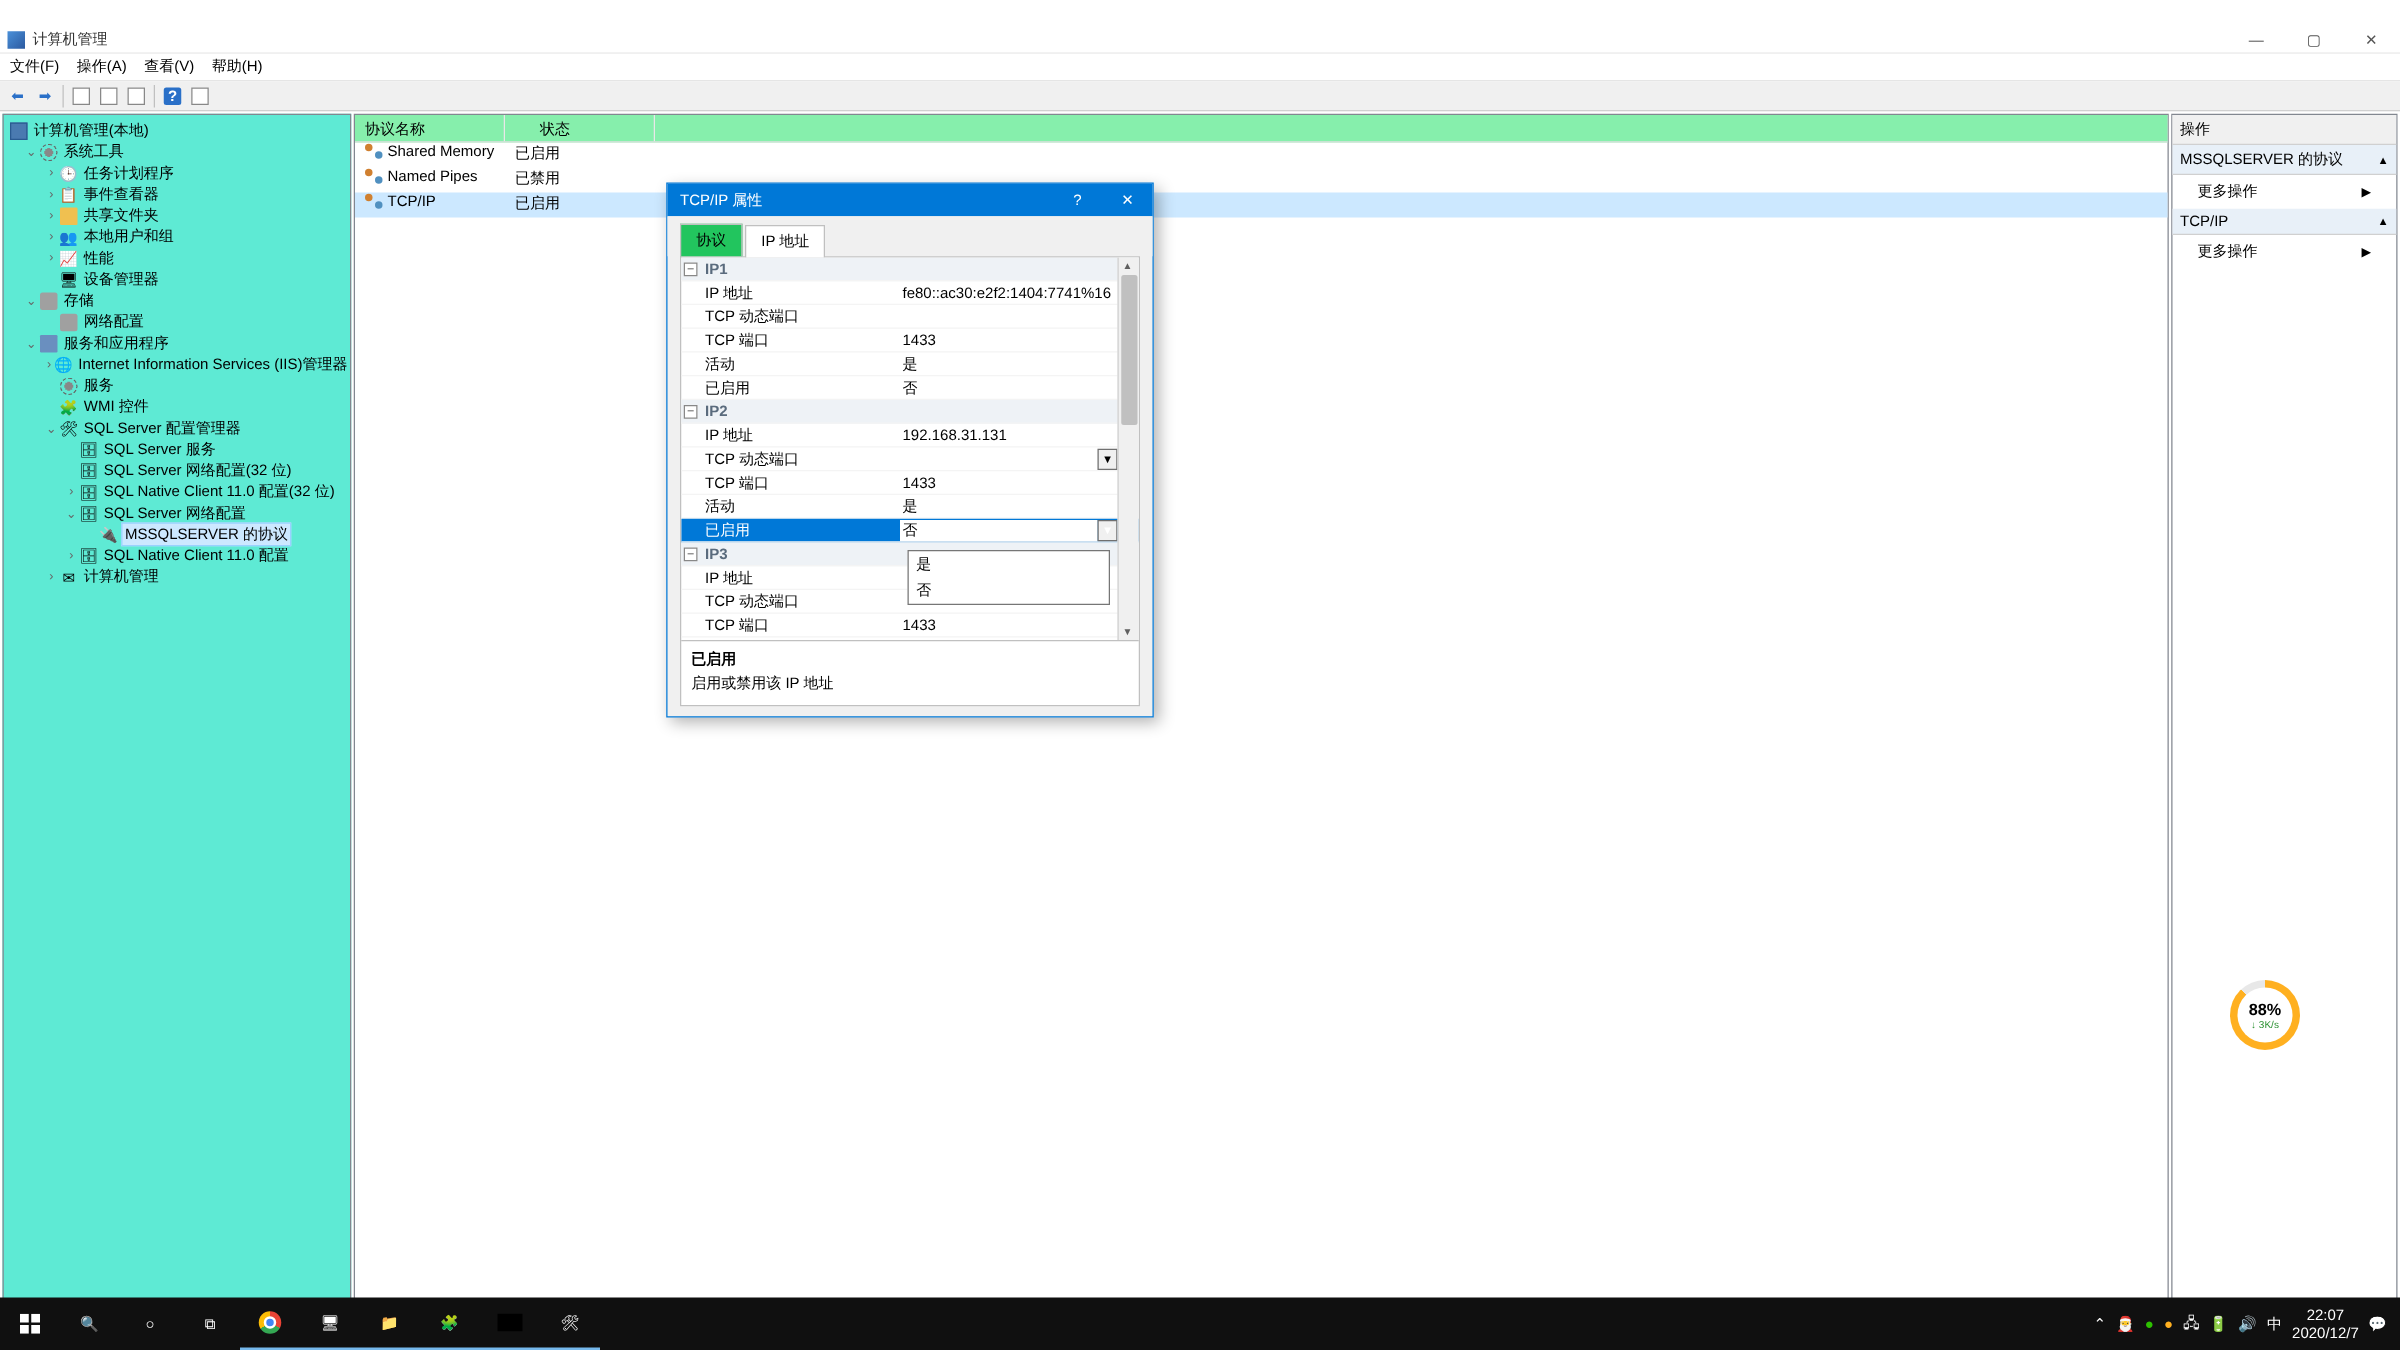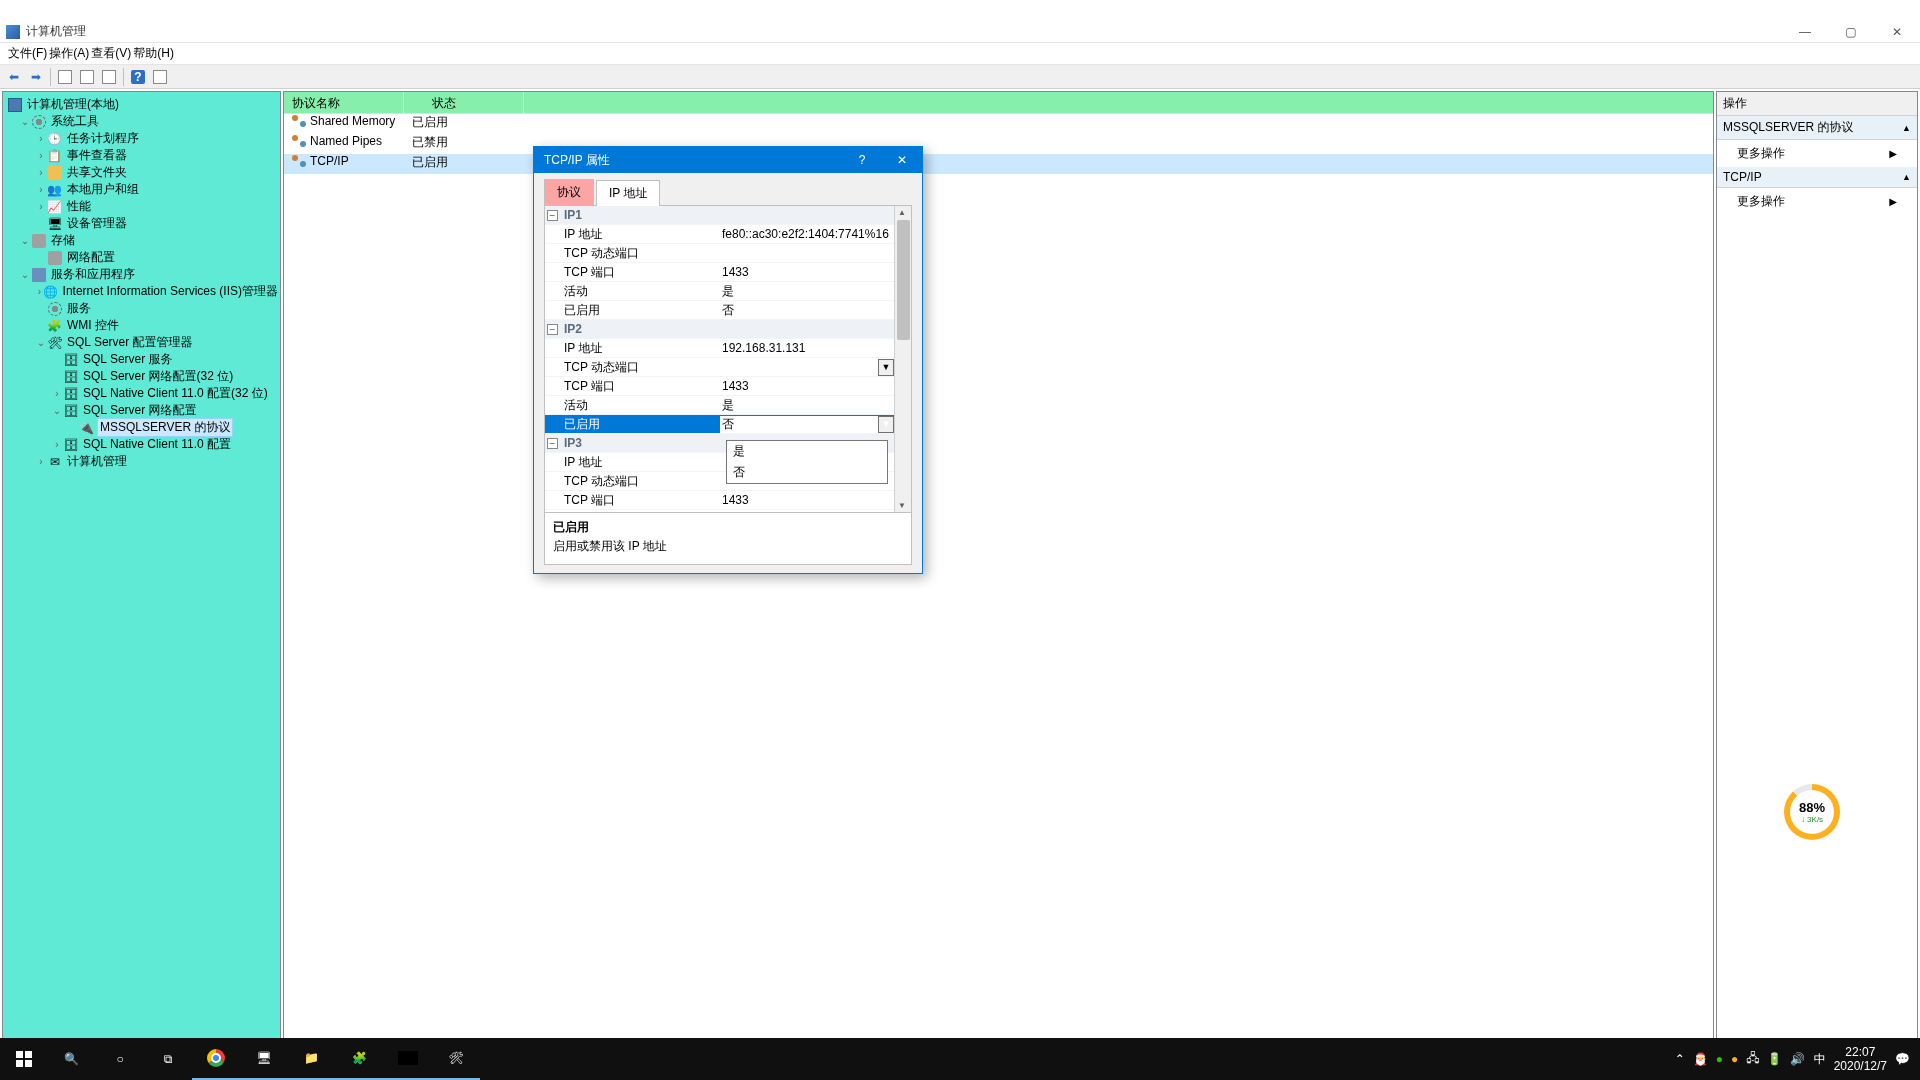--- a/index.html
+++ b/index.html
@@ -6,33 +6,33 @@
 body { background: #fff; width: 1920px; height: 1080px; overflow: hidden; position: relative; }
 
 
 .titlebar { height: 22px; background: #fff; display: flex; align-items: center; padding-left: 6px; border-bottom: 1px solid #e5e5e5; margin-top: 21px; }
 .titlebar .app-icon { width: 14px; height: 14px; background: linear-gradient(135deg,#4a90d9,#2c5aa0); margin-right: 6px; }
 .titlebar .title { color: #333; flex: 1; }
 .winbtns { display: flex; }
 .winbtn { width: 46px; height: 22px; display: flex; align-items: center; justify-content: center; color: #555; }
 
 
-.menubar { height: 22px; background: #fff; display: flex; align-items: center; padding-left: 8px; gap: 2px; border-bottom: 1px solid #e5e5e5; }
+.menubar { height: 22px; background: #fff; display: flex; align-items: center; padding-left: 8px; gap: 14px; border-bottom: 1px solid #e5e5e5; }
 .menubar span { color: #000; cursor: default; }
 
 
 .toolbar { height: 24px; background: #f0f0f0; display: flex; align-items: center; padding-left: 4px; gap: 2px; border-bottom: 1px solid #d0d0d0; }
 .tb-btn { width: 20px; height: 20px; display: flex; align-items: center; justify-content: center; border: 1px solid transparent; }
 .tb-sep { width: 1px; height: 18px; background: #c0c0c0; margin: 0 2px; }
 
 
 .main { display: flex; height: calc(100% - 22px - 22px - 24px - 42px); }
 .left-pane { width: 279px; border: 1px solid #828790; margin: 2px 0 2px 2px; background: #5eead4; overflow: auto; }
 .mid-pane { flex: 1; border: 1px solid #828790; margin: 2px 0 2px 2px; background: #fff; position: relative; }
-.right-pane { width: 202px; border: 1px solid #828790; margin: 2px 2px 2px 2px; background: #fff; }
+.right-pane { width: 181px; border: 1px solid #828790; margin: 2px 2px 2px 2px; background: #fff; }
 
 
 .tree { padding: 4px 0; }
 .tree-row { display: flex; align-items: center; height: 17px; padding-left: 4px; white-space: nowrap; }
 .tree-row .expander { width: 12px; text-align: center; color: #666; font-size: 10px; cursor: default; }
 .tree-row .ticon { width: 16px; height: 16px; margin-right: 2px; display: inline-flex; align-items: center; justify-content: center; }
 .tree-row.selected .label { background: #cce8ff; border: 1px solid #99d1ff; padding: 0 2px; }
 .tree-row .label { padding: 0 2px; }
 .indent1 { padding-left: 16px; }
 .indent2 { padding-left: 32px; }
@@ -56,21 +56,21 @@
 .right-section { background: #e8f0f8; padding: 3px 6px; border-bottom: 1px solid #d0d0d0; display: flex; justify-content: space-between; align-items: center; }
 .right-item { padding: 5px 20px; display: flex; justify-content: space-between; align-items: center; }
 .right-item .arrow { font-size: 10px; }
 
 
 .dialog { position: absolute; left: 533px; top: 146px; width: 390px; background: #f0f0f0; border: 1px solid #0078d7; box-shadow: 4px 4px 12px rgba(0,0,0,0.3); z-index: 100; }
 .dlg-title { height: 26px; background: #0078d7; color: #fff; display: flex; align-items: center; padding-left: 10px; }
 .dlg-title .t { flex: 1; font-size: 12px; }
 .dlg-title .dbtn { width: 40px; height: 26px; display: flex; align-items: center; justify-content: center; color: #fff; }
 .dlg-tabs { display: flex; padding: 6px 10px 0 10px; background: #f0f0f0; }
-.dlg-tab { padding: 4px 12px; border: 1px solid #c0c0c0; border-bottom: none; background: #fca5a5; margin-right: 2px; cursor: default; }
+.dlg-tab { padding: 4px 12px; border: 1px solid #c0c0c0; border-bottom: none; background: #22c55e; margin-right: 2px; cursor: default; }
 .dlg-tab.active { background: #fff; position: relative; top: 1px; }
 .dlg-body { margin: 0 10px 8px 10px; background: #fff; border: 1px solid #c0c0c0; }
 
 .propgrid { position: relative; }
 .propgrid-scroll { height: 306px; overflow: hidden; position: relative; }
 .propgrid-scrollbar { position: absolute; right: 0; top: 0; width: 17px; height: 100%; background: #f0f0f0; border-left: 1px solid #d0d0d0; }
 .propgrid-scrollbar .thumb { position: absolute; left: 2px; width: 13px; background: #c0c0c0; border-radius: 2px; }
 .pg-row { display: flex; height: 19px; align-items: center; font-size: 12px; border-bottom: 1px solid #f4f4f4; }
 .pg-row.header { background: #eef2f6; }
 .pg-row.header .pg-label { color: #5a6b7d; font-weight: bold; }

